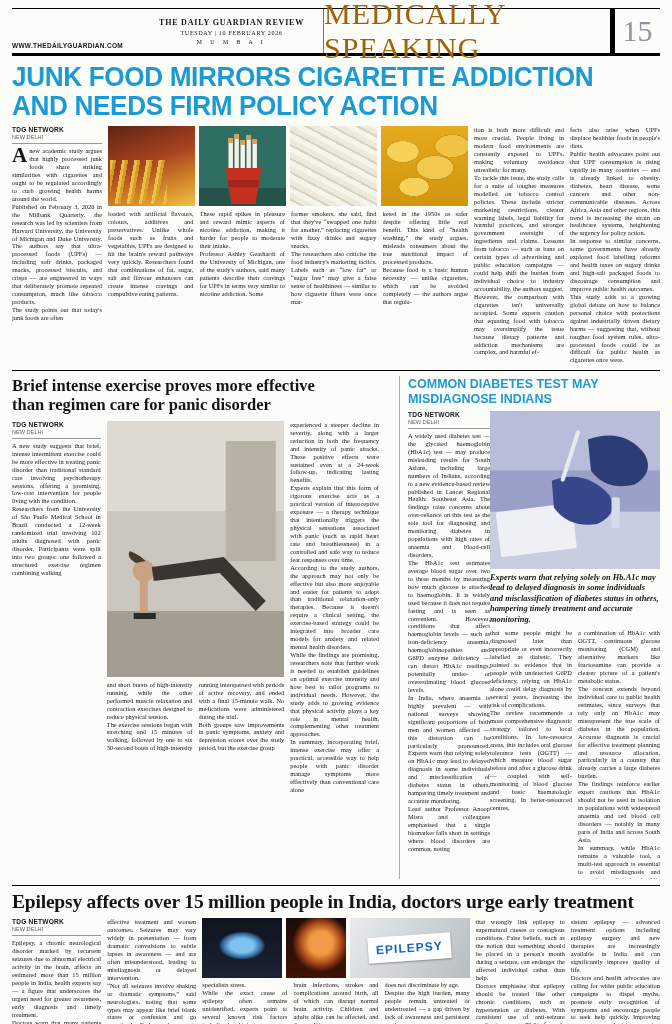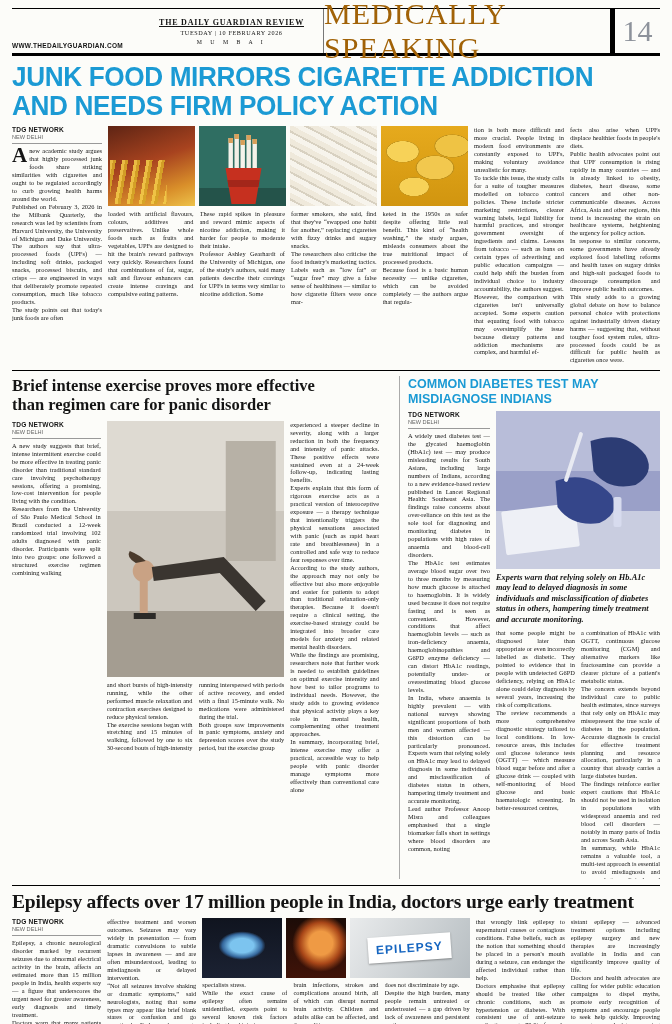--- a/index.html
+++ b/index.html
@@ -3,21 +3,21 @@
 <meta charset="utf-8">
 <style>
   * { box-sizing: border-box; margin: 0; padding: 0; }
   body { background:#d9d9d9; display:flex; justify-content:center; font-family:"Liberation Serif", serif; }
   .page { position:relative; width:672px; height:1024px; background:#fcfcf9; color:#151515; overflow:hidden; padding:8px 12px 0; }
 
   
   .masthead { display:flex; align-items:stretch; border-top:1.5px solid #000; border-bottom:3.5px solid #000; height:48px; }
   .mast-left { width:128px; display:flex; align-items:flex-end; padding-bottom:4px; font-family:"Liberation Sans", sans-serif; font-size:6.5px; font-weight:bold; letter-spacing:.3px; }
   .mast-center { width:184px; display:flex; flex-direction:column; justify-content:center; text-align:center; gap:2.5px; padding:0 8px; border-right:1px solid #777; }
-  .paper-name { font-size:8px; font-weight:bold; letter-spacing:.8px;text-decoration:underline; }
+  .paper-name { font-size:8px; font-weight:bold; letter-spacing:.8px; }
   .date-line { font-size:6.2px; letter-spacing:.6px; }
   .city-line { font-size:5.8px; letter-spacing:3.5px; }
   .mast-title { flex:1; display:flex; align-items:center; justify-content:center; font-size:30px; letter-spacing:1px; color:#a16207; }
   .mast-page { width:50px; border-left:5px solid #000; display:flex; align-items:center; justify-content:center; font-size:30px; color:#8d929b; }
 
   
   .bt { font-size:6.4px; line-height:1.24; text-align:justify; white-space:pre-line; overflow:hidden; }
   .byline { font-family:"Liberation Sans", sans-serif; border-bottom:1px solid #999; padding-bottom:3px; margin-bottom:3px; }
   .byline .name { font-size:6.6px; font-weight:bold; letter-spacing:.2px; }
   .byline .place { font-size:5.6px; color:#666; margin-top:1px; }
@@ -40,21 +40,21 @@
   .panic h2 { font-size:16.5px; font-weight:bold; line-height:1.14; margin:1px 0 6px; }
   .panic-grid { display:flex; gap:6px; flex:1; overflow:hidden; }
   .panic-grid .side { flex:1; min-width:0; }
   .panic-mid { flex:2; min-width:0; display:flex; flex-direction:column; gap:4px; }
   .panic-img { height:256px; overflow:hidden; position:relative; }
   .panic-mid-cols { flex:1; display:flex; gap:6px; overflow:hidden; }
   .panic-mid-cols .bt { flex:1; min-width:0; }
 
   .diabetes { flex:1; display:flex; flex-direction:column; min-width:0; }
   .diabetes h2 { font-family:"Liberation Sans", sans-serif; font-weight:bold; color:#1b9ad4; font-size:12.5px; line-height:1.15; margin:1px 0 5px; }
-  .diab-grid { display:flex; gap:6px; flex:1; overflow:hidden; }
+  .diab-grid { display:flex; flex:1; overflow:hidden; }
   .diab-col1 { width:82px; flex:none; }
   .diab-right { flex:1; min-width:0; display:flex; flex-direction:column; }
   .diab-img { height:158px; overflow:hidden; position:relative; }
   .diab-caption { font-style:italic; font-weight:bold; font-size:8.4px; line-height:1.25; margin:4px 0 4px; }
   .diab-cols { flex:1; display:flex; gap:6px; overflow:hidden; }
   .diab-cols .bt { flex:1; min-width:0; }
 
   
   .epi h2 { font-size:19.5px; font-weight:bold; letter-spacing:-.2px; margin:3px 0 5px; }
   .epi-grid { display:flex; gap:6px; height:116px; overflow:hidden; }
@@ -94,21 +94,21 @@
 <div class="page">
 
   <div class="masthead">
     <div class="mast-left">WWW.THEDAILYGUARDIAN.COM</div>
     <div class="mast-center">
       <div class="paper-name">THE DAILY GUARDIAN REVIEW</div>
       <div class="date-line">TUESDAY | 10 FEBRUARY 2026</div>
       <div class="city-line">M U M B A I</div>
     </div>
     <div class="mast-title">MEDICALLY SPEAKING</div>
-    <div class="mast-page">14</div>
+    <div class="mast-page">15</div>
   </div>
 
   <div>
     <div class="lead-headline">
       <div>JUNK FOOD MIRRORS CIGARETTE ADDICTION</div>
       <div>AND NEEDS FIRM POLICY ACTION</div>
     </div>
     <div class="lead-grid">
       <div class="lead-col">
         <div class="byline">
@@ -246,21 +246,21 @@
 In summary, while HbA1c remains a valuable tool, a multi-test approach is essential to avoid misdiagnosis and ensure better clinical and public health outcomes.</div>
           </div>
         </div>
       </div>
     </div>
   </div>
 
   <div class="hrule"></div>
 
   <div class="epi">
-    <h2>Epilepsy affects over 17 million people in India, doctors urge early treatment</h2>
+    <h2>Epilepsy affects over 15 million people in India, doctors urge early treatment</h2>
     <div class="epi-grid">
       <div class="ecol">
         <div class="byline">
           <div class="name">TDG NETWORK</div>
           <div class="place">NEW DELHI</div>
         </div>
         <div class="bt">Epilepsy, a chronic neurological disorder marked by recurrent seizures due to abnormal electrical activity in the brain, affects an estimated more than 15 million people in India, health experts say — a figure that underscores the urgent need for greater awareness, early diagnosis and timely treatment.
 Doctors warn that many patients delay seeking medical care because of fear, misinformation and social stigma, which can hinder</div>
       </div>
       <div class="ecol bt">effective treatment and worsen outcomes. Seizures may vary widely in presentation — from dramatic convulsions to subtle lapses in awareness — and are often misunderstood, leading to misdiagnosis or delayed intervention.

